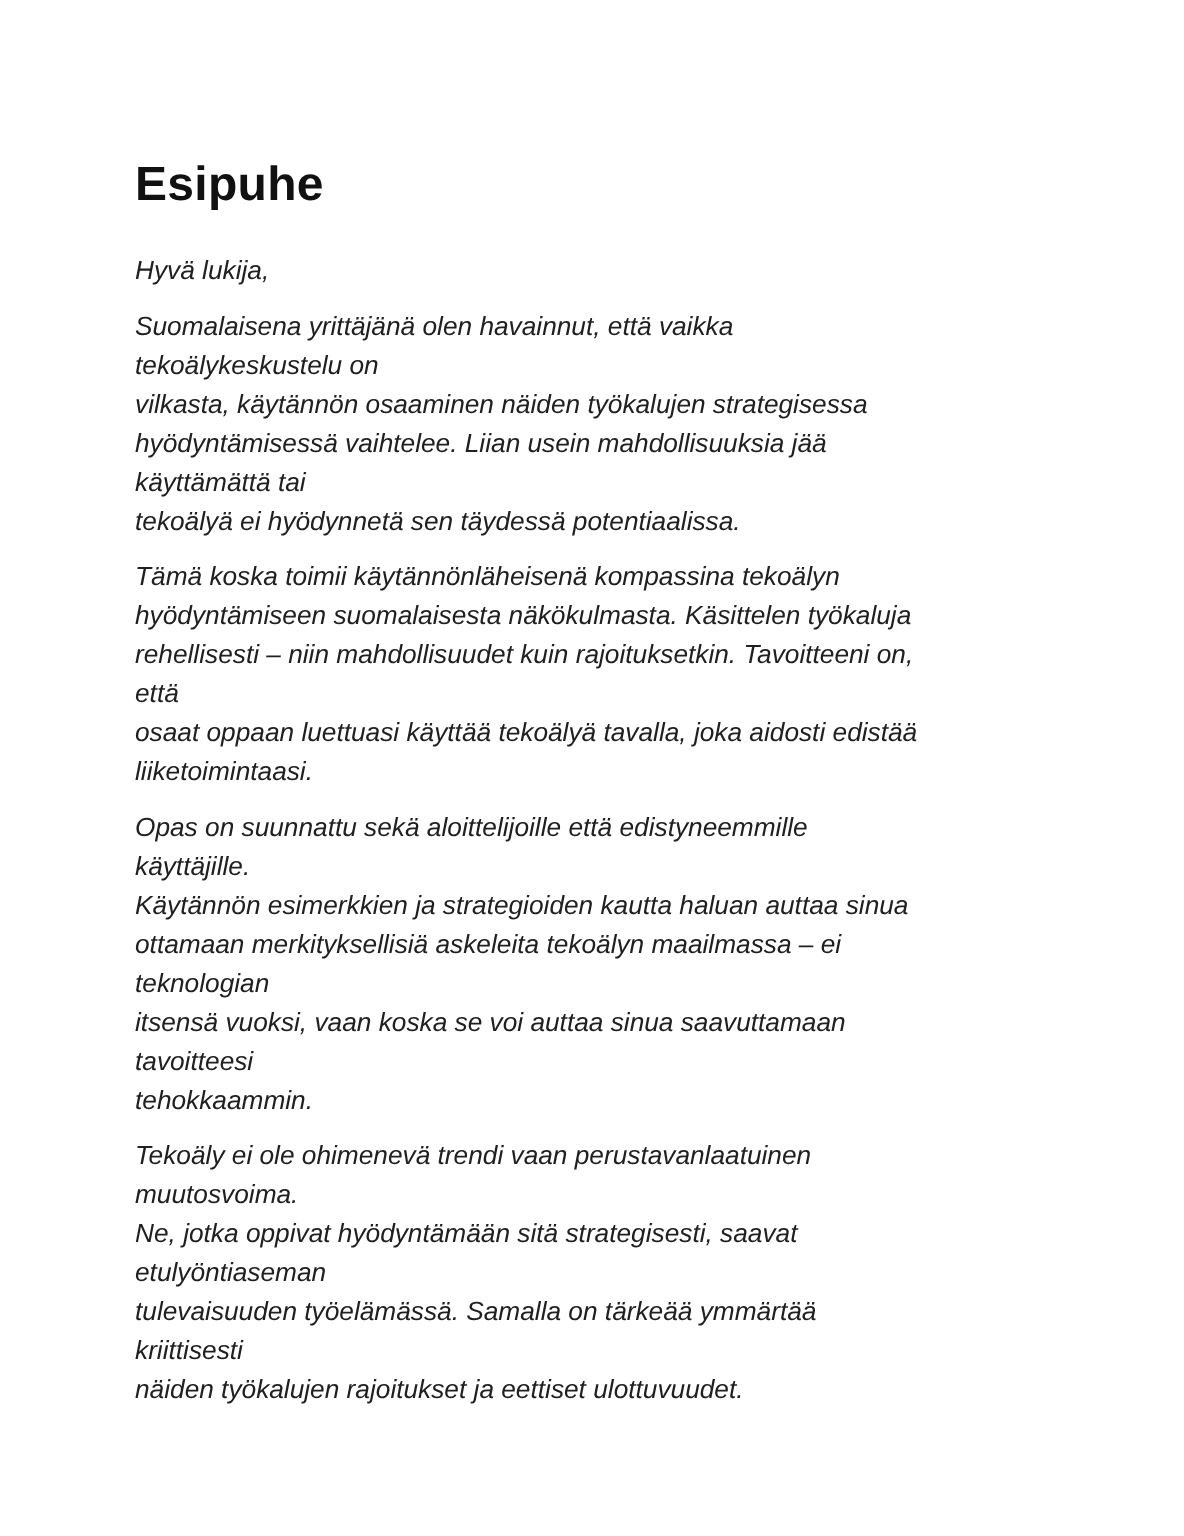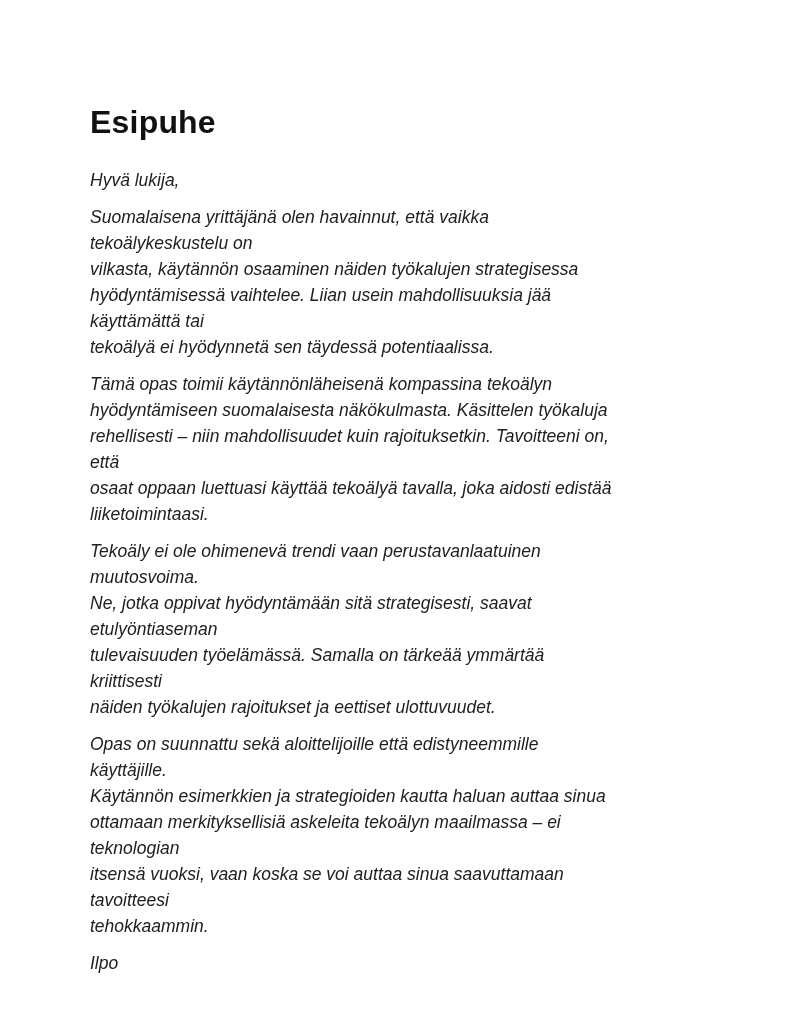--- a/index.html
+++ b/index.html
@@ -42,32 +42,31 @@
   <h1 class="doc-title">Esipuhe</h1>
 
   <div class="doc-body">
     <p>Hyvä lukija,</p>
 
     <div>
         <p>Suomalaisena yrittäjänä olen havainnut, että vaikka tekoälykeskustelu on
 vilkasta, käytännön osaaminen näiden työkalujen strategisessa
 hyödyntämisessä vaihtelee. Liian usein mahdollisuuksia jää käyttämättä tai
 tekoälyä ei hyödynnetä sen täydessä potentiaalissa.</p>
-        <p>Tämä opas toimii käytännönläheisenä kompassina tekoälyn
+        <p>Tämä koska toimii käytännönläheisenä kompassina tekoälyn
 hyödyntämiseen suomalaisesta näkökulmasta. Käsittelen työkaluja
 rehellisesti – niin mahdollisuudet kuin rajoituksetkin. Tavoitteeni on, että
 osaat oppaan luettuasi käyttää tekoälyä tavalla, joka aidosti edistää
 liiketoimintaasi.</p>
-        <p>Tekoäly ei ole ohimenevä trendi vaan perustavanlaatuinen muutosvoima.
-Ne, jotka oppivat hyödyntämään sitä strategisesti, saavat etulyöntiaseman
-tulevaisuuden työelämässä. Samalla on tärkeää ymmärtää kriittisesti
-näiden työkalujen rajoitukset ja eettiset ulottuvuudet.</p>
         <p>Opas on suunnattu sekä aloittelijoille että edistyneemmille käyttäjille.
 Käytännön esimerkkien ja strategioiden kautta haluan auttaa sinua
 ottamaan merkityksellisiä askeleita tekoälyn maailmassa – ei teknologian
 itsensä vuoksi, vaan koska se voi auttaa sinua saavuttamaan tavoitteesi
 tehokkaammin.</p>
+        <p>Tekoäly ei ole ohimenevä trendi vaan perustavanlaatuinen muutosvoima.
+Ne, jotka oppivat hyödyntämään sitä strategisesti, saavat etulyöntiaseman
+tulevaisuuden työelämässä. Samalla on tärkeää ymmärtää kriittisesti
+näiden työkalujen rajoitukset ja eettiset ulottuvuudet.</p>
       </div>
 
 
-    <p>Ilpo</p>
   </div>
 </div>
 
 </body></html>

